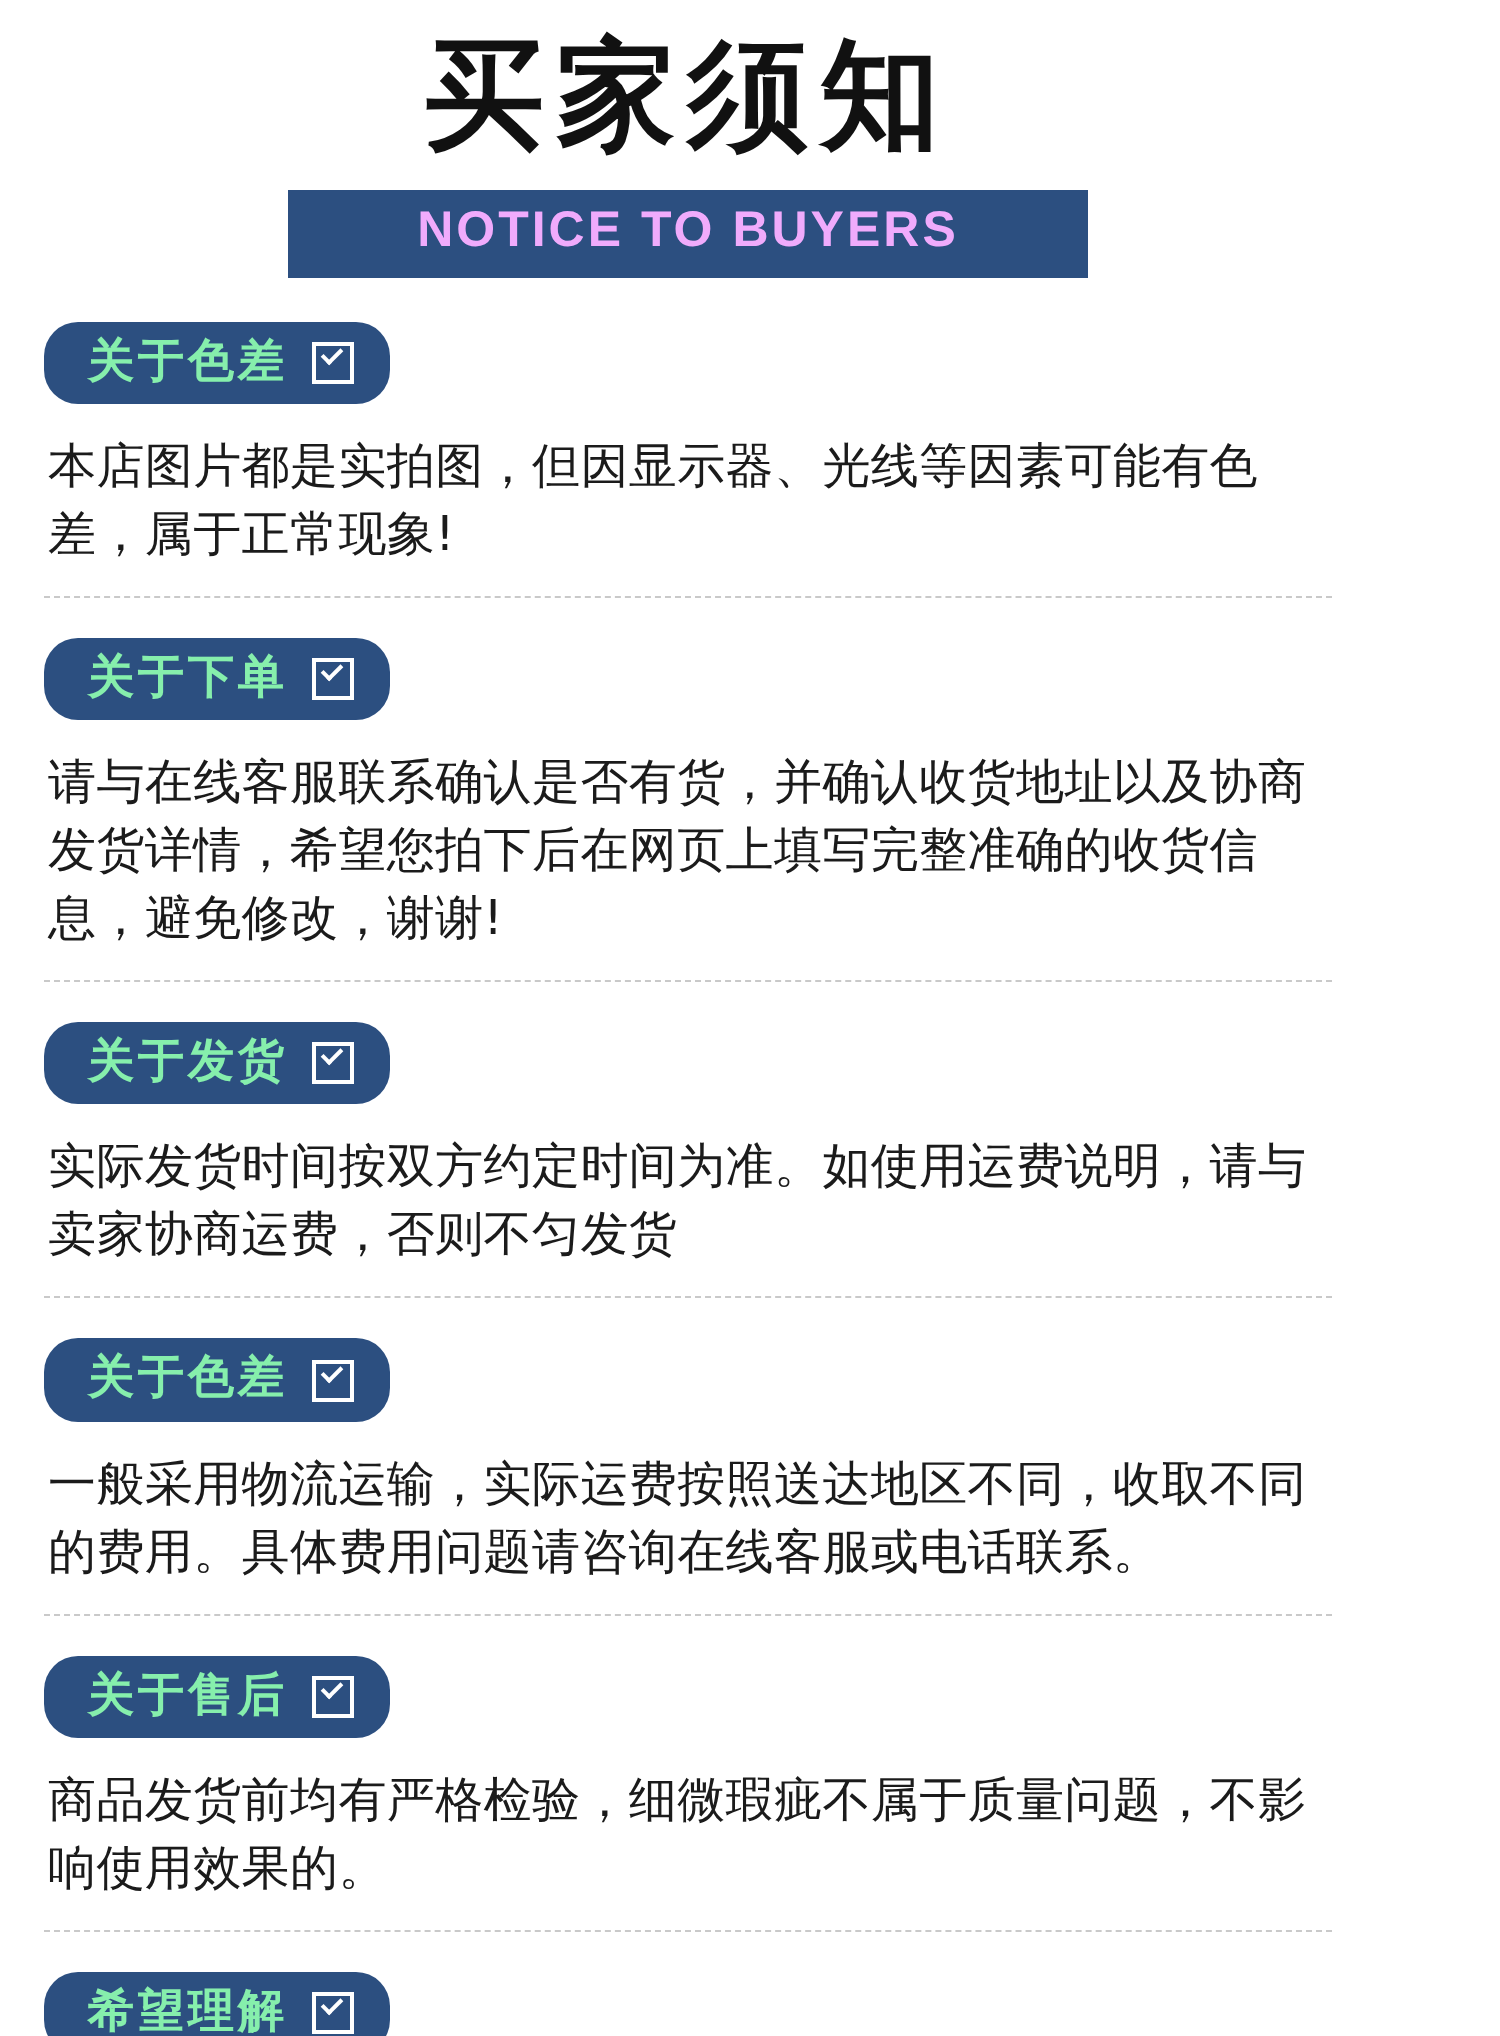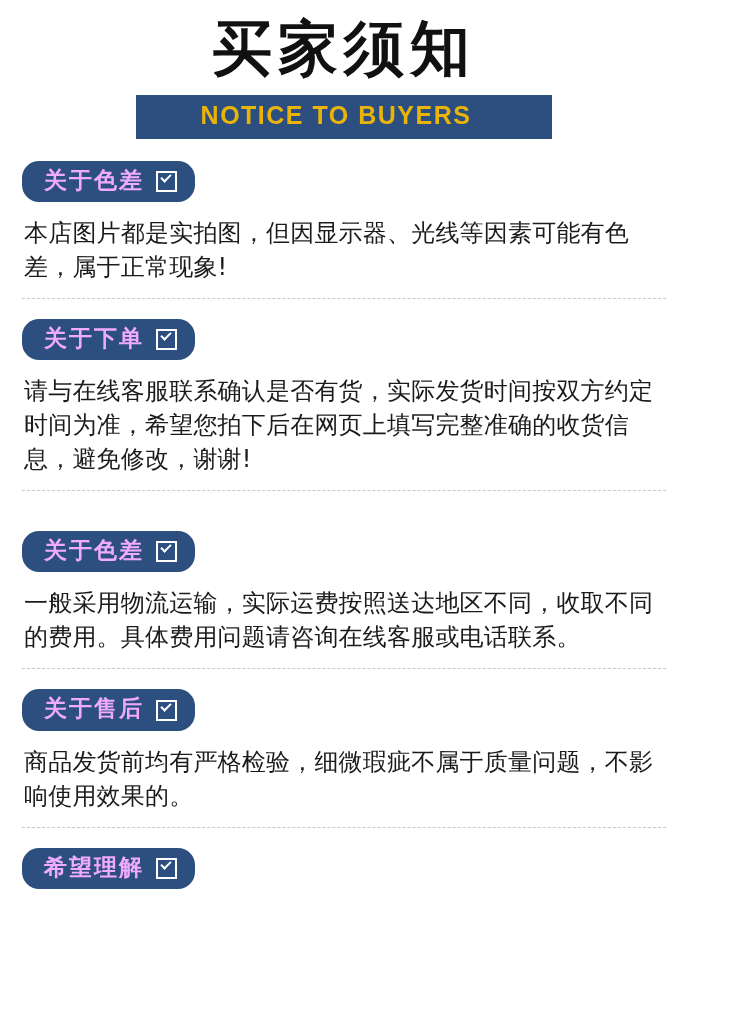--- a/index.html
+++ b/index.html
@@ -36,44 +36,44 @@
     line-height: 1.15;
     margin: 0;
   }
   .title-en-wrap {
     margin-top: 12px;
     display: flex;
     justify-content: center;
   }
   .title-en {
     background: #2c4f80;
-    color: #eab308;
+    color: #f0abfc;
     font-size: 25px;
     font-weight: bold;
     letter-spacing: 1.5px;
-    padding: 7px 46px 9px 30px;
+    padding: 7px 30px 9px 30px;
     display: inline-block;
     line-height: 1.1;
     min-width: 340px;
     text-align: center;
   }
 
   
   .sections {
     margin-top: 22px;
     padding: 0 22px;
   }
   .section {
     margin-bottom: 0;
   }
   .badge {
     display: inline-flex;
     align-items: center;
     background: #2c4f80;
-    color: #f0abfc;
+    color: #86efac;
     border-radius: 17px;
     padding: 7px 18px 9px 22px;
     font-size: 23px;
     font-weight: bold;
     letter-spacing: 2px;
     line-height: 1.1;
     white-space: nowrap;
   }
   .badge .check-box {
     display: inline-block;
@@ -139,25 +139,33 @@
       <p class="body-text">本店图片都是实拍图，但因显示器、光线等因素可能有色差，属于正常现象!</p>
       <hr class="divider">
     </div>
     <div class="section-gap"></div>
 
     <div class="section">
       <div class="badge">
         <span>关于下单</span>
         <span class="check-box"></span>
       </div>
-      <p class="body-text">请与在线客服联系确认是否有货，实际发货时间按双方约定时间为准，希望您拍下后在网页上填写完整准确的收货信息，避免修改，谢谢!</p>
+      <p class="body-text">请与在线客服联系确认是否有货，并确认收货地址以及协商发货详情，希望您拍下后在网页上填写完整准确的收货信息，避免修改，谢谢!</p>
       <hr class="divider">
     </div>
     <div class="section-gap"></div>
 
+    <div class="section">
+      <div class="badge">
+        <span>关于发货</span>
+        <span class="check-box"></span>
+      </div>
+      <p class="body-text">实际发货时间按双方约定时间为准。如使用运费说明，请与卖家协商运费，否则不匀发货</p>
+      <hr class="divider">
+    </div>
     <div class="section-gap"></div>
 
     <div class="section">
       <div class="badge">
         <span>关于色差</span>
         <span class="check-box"></span>
       </div>
       <p class="body-text">一般采用物流运输，实际运费按照送达地区不同，收取不同的费用。具体费用问题请咨询在线客服或电话联系。</p>
       <hr class="divider">
     </div>

